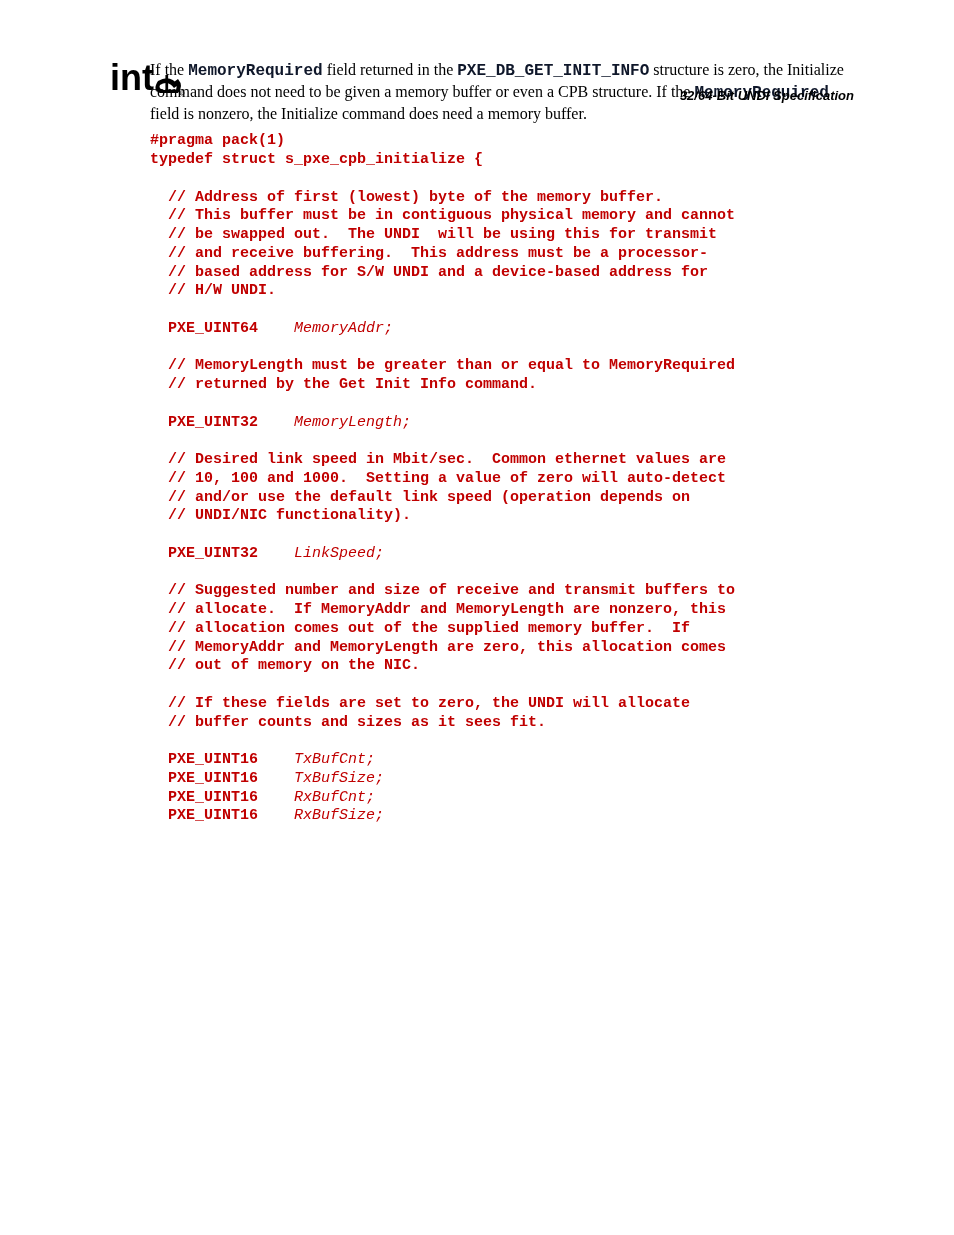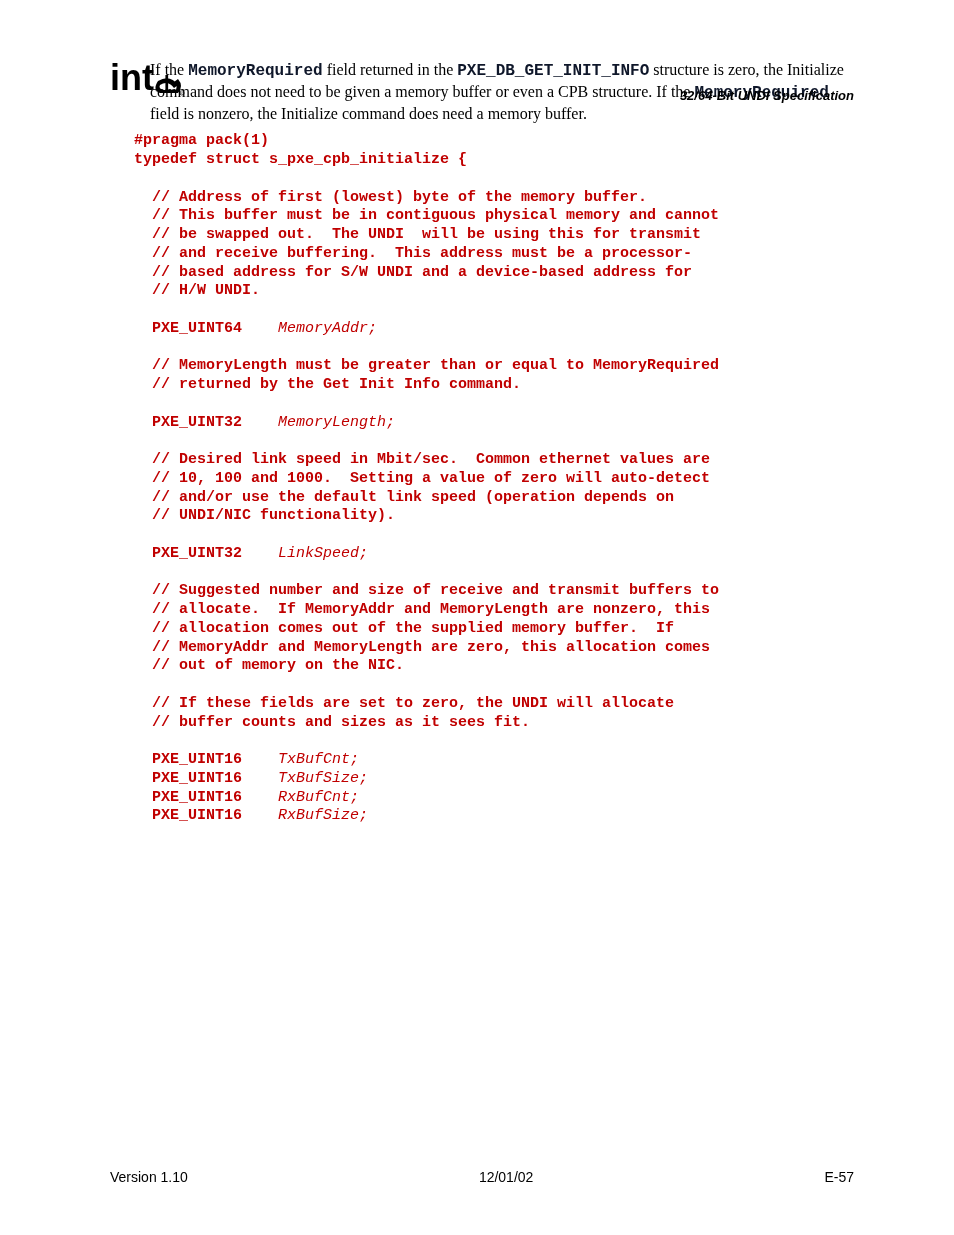--- a/index.html
+++ b/index.html
@@ -49,21 +49,21 @@
     font-family: "Courier New", Courier, monospace;
     font-weight: bold;
     color: #0f172a;
   }
   .code-block {
     font-family: "Courier New", Courier, monospace;
     font-weight: bold;
     color: #c00000;
     font-size: 15px;
     line-height: 1.25;
-    margin-left: 54px;
+    margin-left: 70px;
     margin-top: 8px;
     white-space: pre;
   }
   .code-italic {
     font-style: italic;
     font-weight: normal;
   }
   .footer {
     position: absolute;
     bottom: 50px;
@@ -128,19 +128,14 @@
 <span>  // out of memory on the NIC.</span>
 <span></span>
 <span>  // If these fields are set to zero, the UNDI will allocate</span>
 <span>  // buffer counts and sizes as it sees fit.</span>
 <span></span>
 <span>  PXE_UINT16    </span><span class="code-italic">TxBufCnt;</span>
 <span>  PXE_UINT16    </span><span class="code-italic">TxBufSize;</span>
 <span>  PXE_UINT16    </span><span class="code-italic">RxBufCnt;</span>
 <span>  PXE_UINT16    </span><span class="code-italic">RxBufSize;</span></div>
 
-  <div class="footer">
-    <span>Version 1.10</span>
-    <span>12/01/02</span>
-    <span>E-57</span>
-  </div>
 
 </div>
 
 </body></html>

